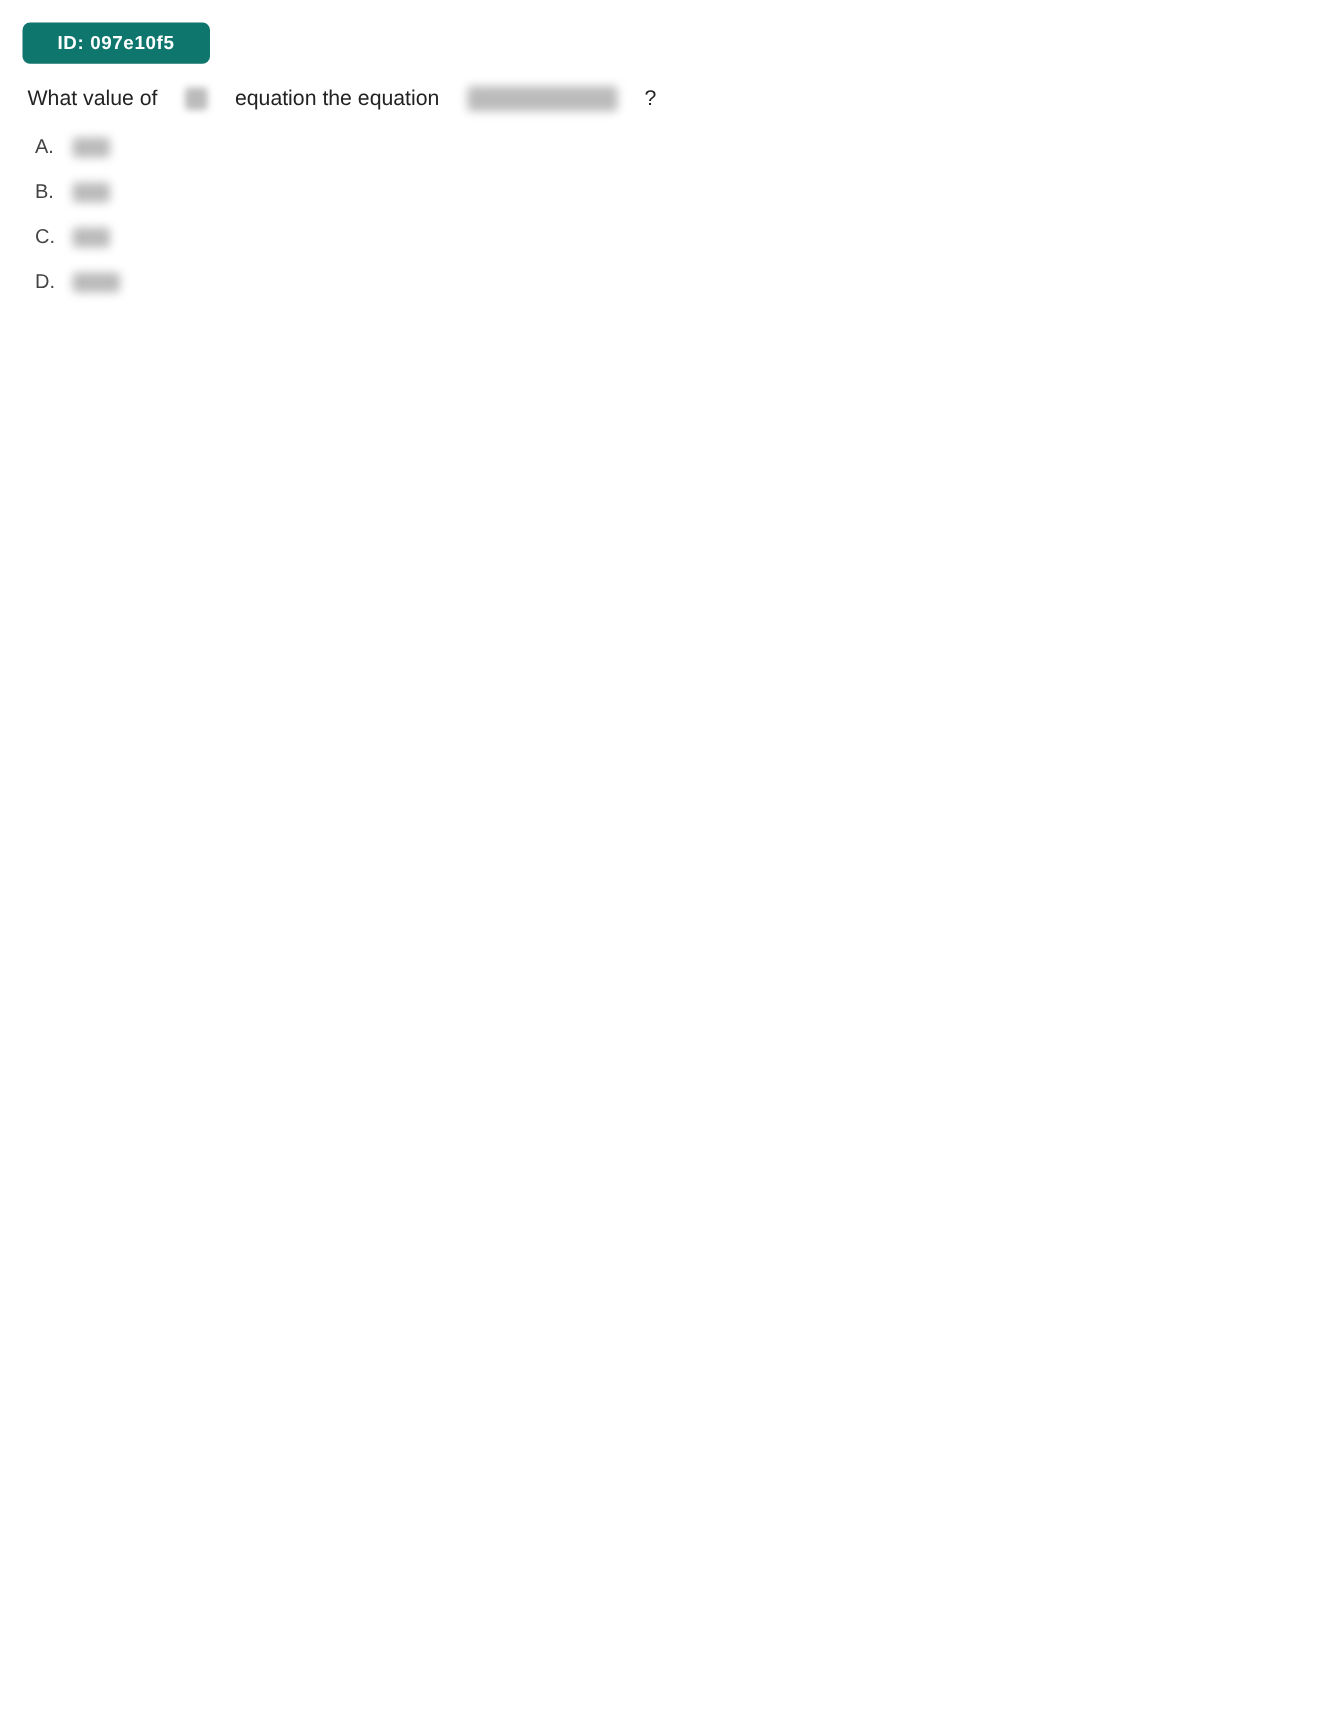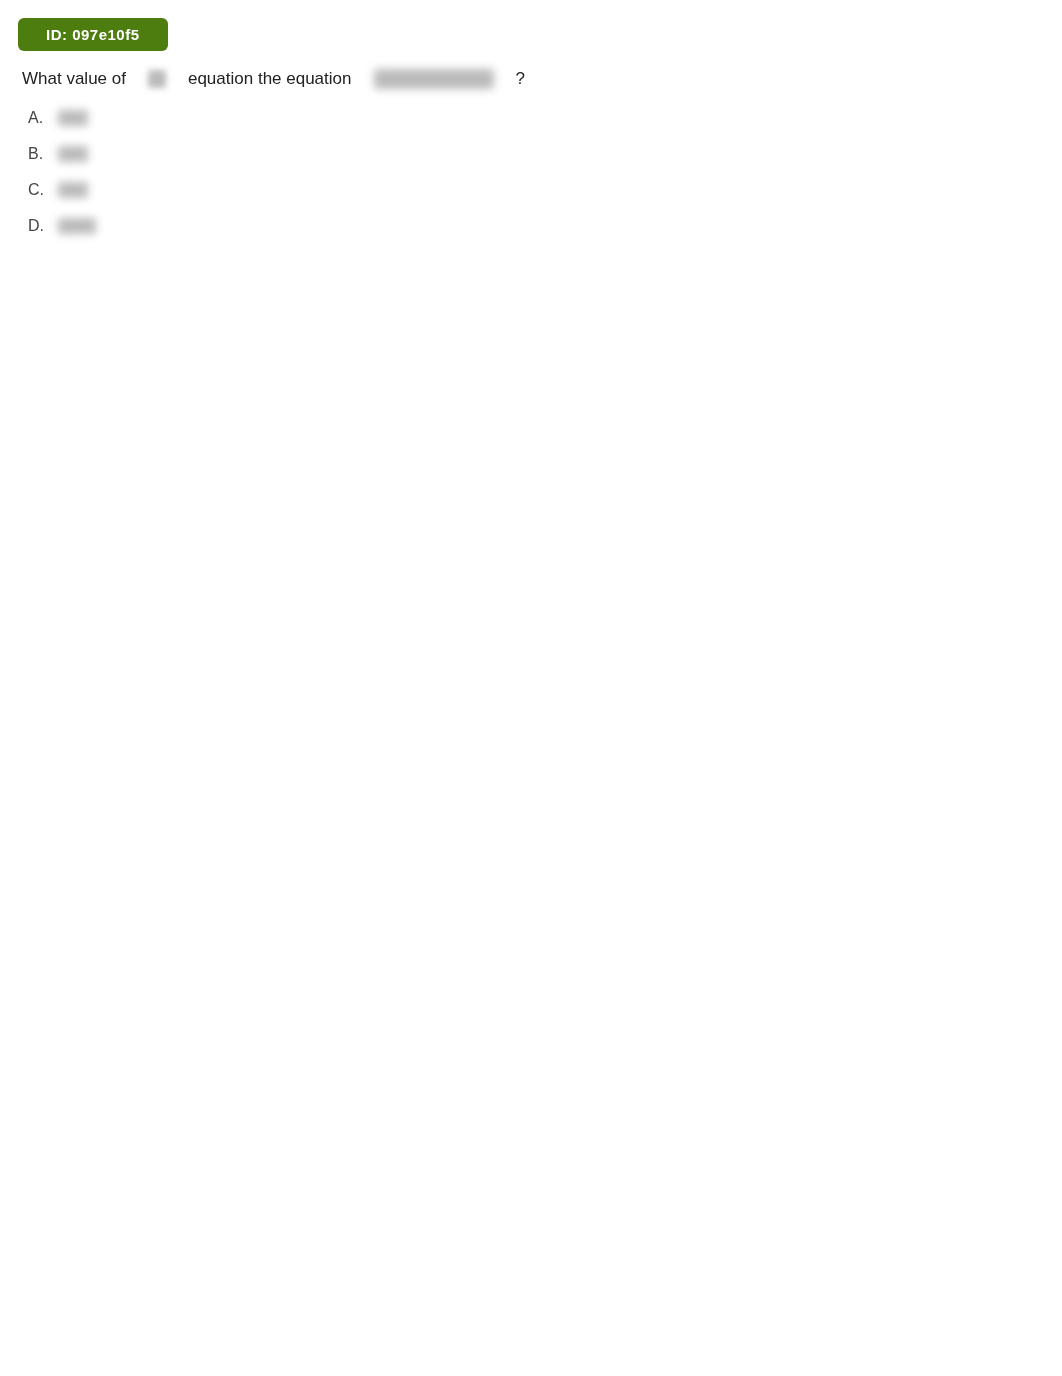--- a/index.html
+++ b/index.html
@@ -12,21 +12,21 @@
       width: 1062px;
       min-height: 1376px;
       background: #ffffff;
       font-family: Arial, sans-serif;
       font-size: 16px;
       color: #333;
     }
 
     .id-badge {
       display: inline-block;
-      background: #4d7c0f;
+      background: #0f766e;
       color: #ffffff;
       padding: 8px 28px;
       border-radius: 6px;
       font-size: 15px;
       font-weight: bold;
       margin: 18px 0 0 18px;
       letter-spacing: 0.5px;
     }
 
     .question-row {

